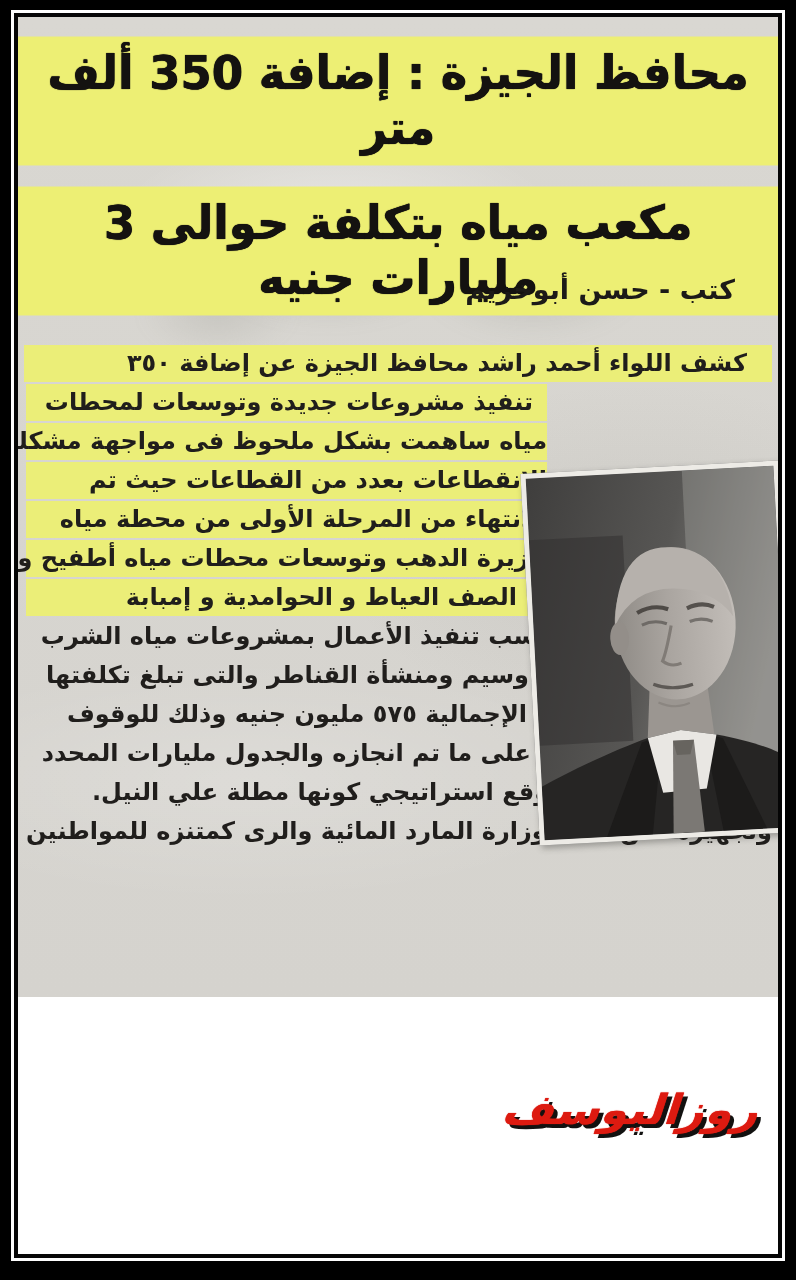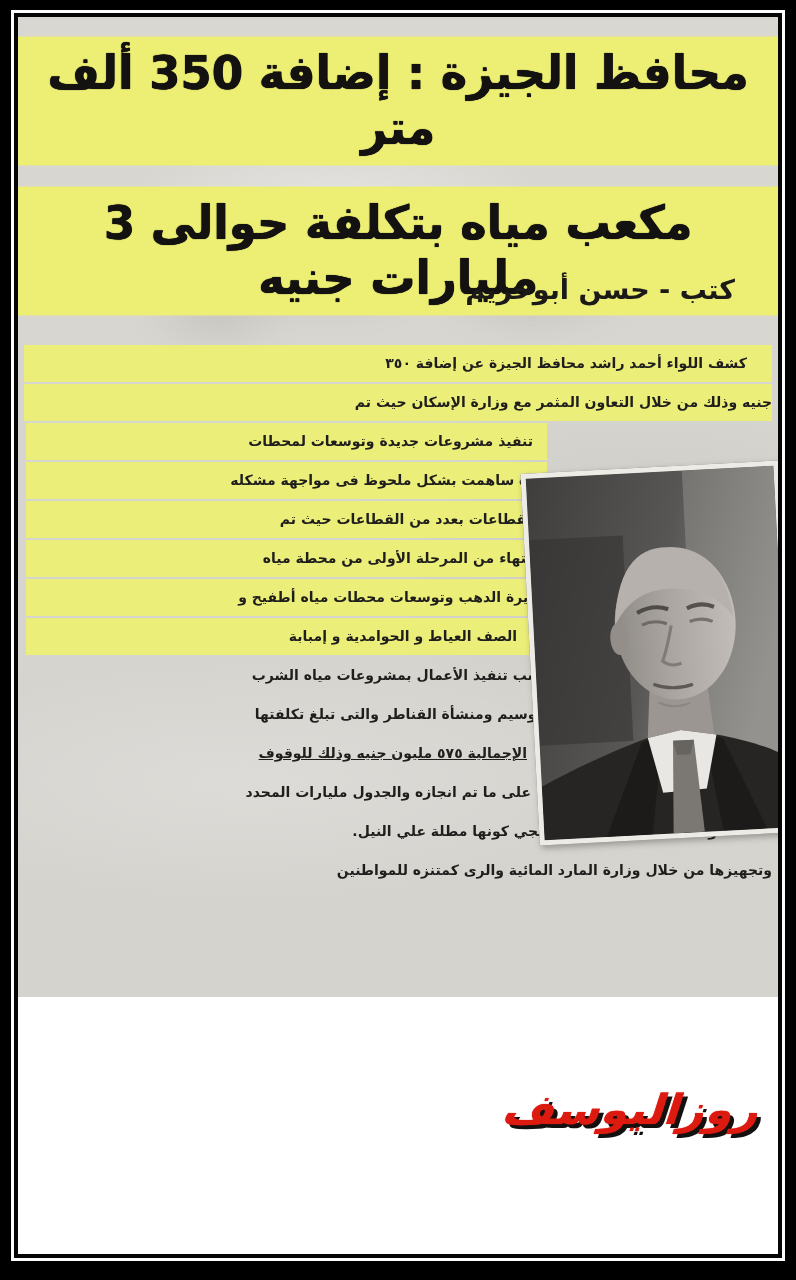--- a/index.html
+++ b/index.html
@@ -44,21 +44,21 @@
   .byline{position:absolute;top:240px;right:12px;direction:rtl;display:flex;align-items:flex-end;}
   .bars{display:flex;gap:5px;}
   .bars i{display:block;width:7px;height:48px;background:#19181
 6;}
   .byline .name{font-size:27px;font-weight:bold;color:#1c1a18;white-space:nowrap;}
   .byline-rule{position:absolute;top:320px;right:56px;width:283px;height:3px;background:#16151
 3;}
   
   .body-text{position:absolute;top:328px;left:6px;right:6px;direction:rtl;color:#201e1c;}
   .line{
-    font-size:14px;font-weight:bold;line-height:37px;height:37px;
+    font-size:24px;font-weight:bold;line-height:37px;height:37px;
     padding-bottom:2px;white-space:nowrap;text-align:right;
     background-clip:content-box;-webkit-background-clip:content-box;
   }
   .line.hl{background-color:#ebee78;}
   .line.narrow{margin-left:2px;margin-right:0;width:523px;margin-right:0;}
   .line.narrow{margin-right:0;}
   .bt-wrap .line.narrow{margin-right:225px;width:auto;}
   
   .photo{
     position:absolute;top:450px;right:-10px;width:248px;height:362px;
@@ -99,30 +99,29 @@
           <i></i>
           <i></i>
           <i></i>
         </span>
       <span class="name">كتب - حسن أبوخزيم</span>
     </div>
     <div class="byline-rule"></div>
 
     <div class="body-text bt-wrap">
         <div class="line hl" style="text-indent: 25px;">كشف اللواء أحمد راشد محافظ الجيزة عن إضافة ٣٥٠</div>
-        <div class="line hl">جنيه وذلك من خلال التعاون المثمر مع وزارة الإسكان حيث تم</div>
         <div class="line hl narrow" style="text-indent: 14px;">تنفيذ مشروعات جديدة وتوسعات لمحطات</div>
         <div class="line hl narrow">مياه ساهمت بشكل ملحوظ فى مواجهة مشكله</div>
         <div class="line hl narrow">الانقطاعات بعدد من القطاعات حيث تم</div>
         <div class="line hl narrow">الانتهاء من المرحلة الأولى من محطة مياه</div>
         <div class="line hl narrow">جزيرة الدهب وتوسعات محطات مياه أطفيح و</div>
         <div class="line hl narrow" style="text-indent: 30px;">الصف العياط و الحوامدية و إمبابة</div>
         <div class="line narrow">نسب تنفيذ الأعمال بمشروعات مياه الشرب</div>
         <div class="line narrow">بأوسيم ومنشأة القناطر والتى تبلغ تكلفتها</div>
-        <div class="line narrow" style="text-indent: 20px; text-decoration: underline;">الإجمالية ٥٧٥ مليون جنيه وذلك للوقوف</div>
+        <div class="line narrow" style="text-indent: 20px;">الإجمالية ٥٧٥ مليون جنيه وذلك للوقوف</div>
         <div class="line narrow" style="text-indent: 16px;">على ما تم انجازه والجدول مليارات المحدد</div>
         <div class="line" style="text-indent: 55px;">والتى تتميز بموقع استراتيجي كونها مطلة علي النيل.</div>
         <div class="line">وتجهيزها من خلال وزارة المارد المائية والرى كمتنزه للمواطنين</div>
       </div>
 
     <div class="photo">
       <svg viewBox="0 0 238 352" preserveAspectRatio="none">
         <defs>
           <linearGradient id="bg" x1="0" y1="0" x2="1" y2="0.4">
             <stop offset="0" stop-color="#3f3e3d"></stop>

